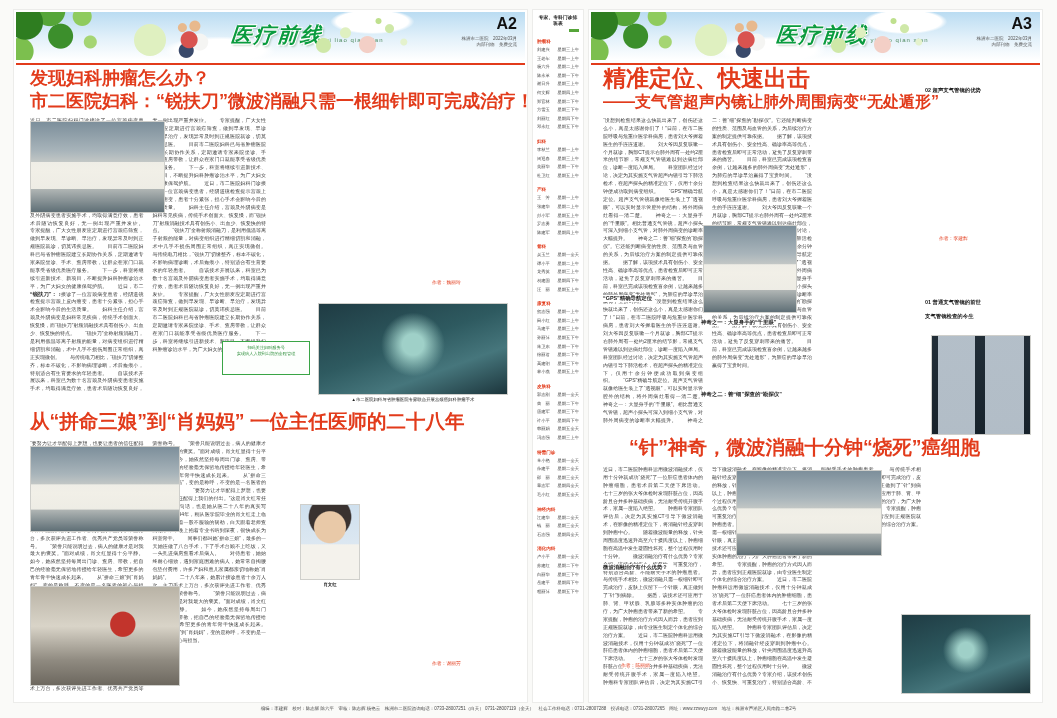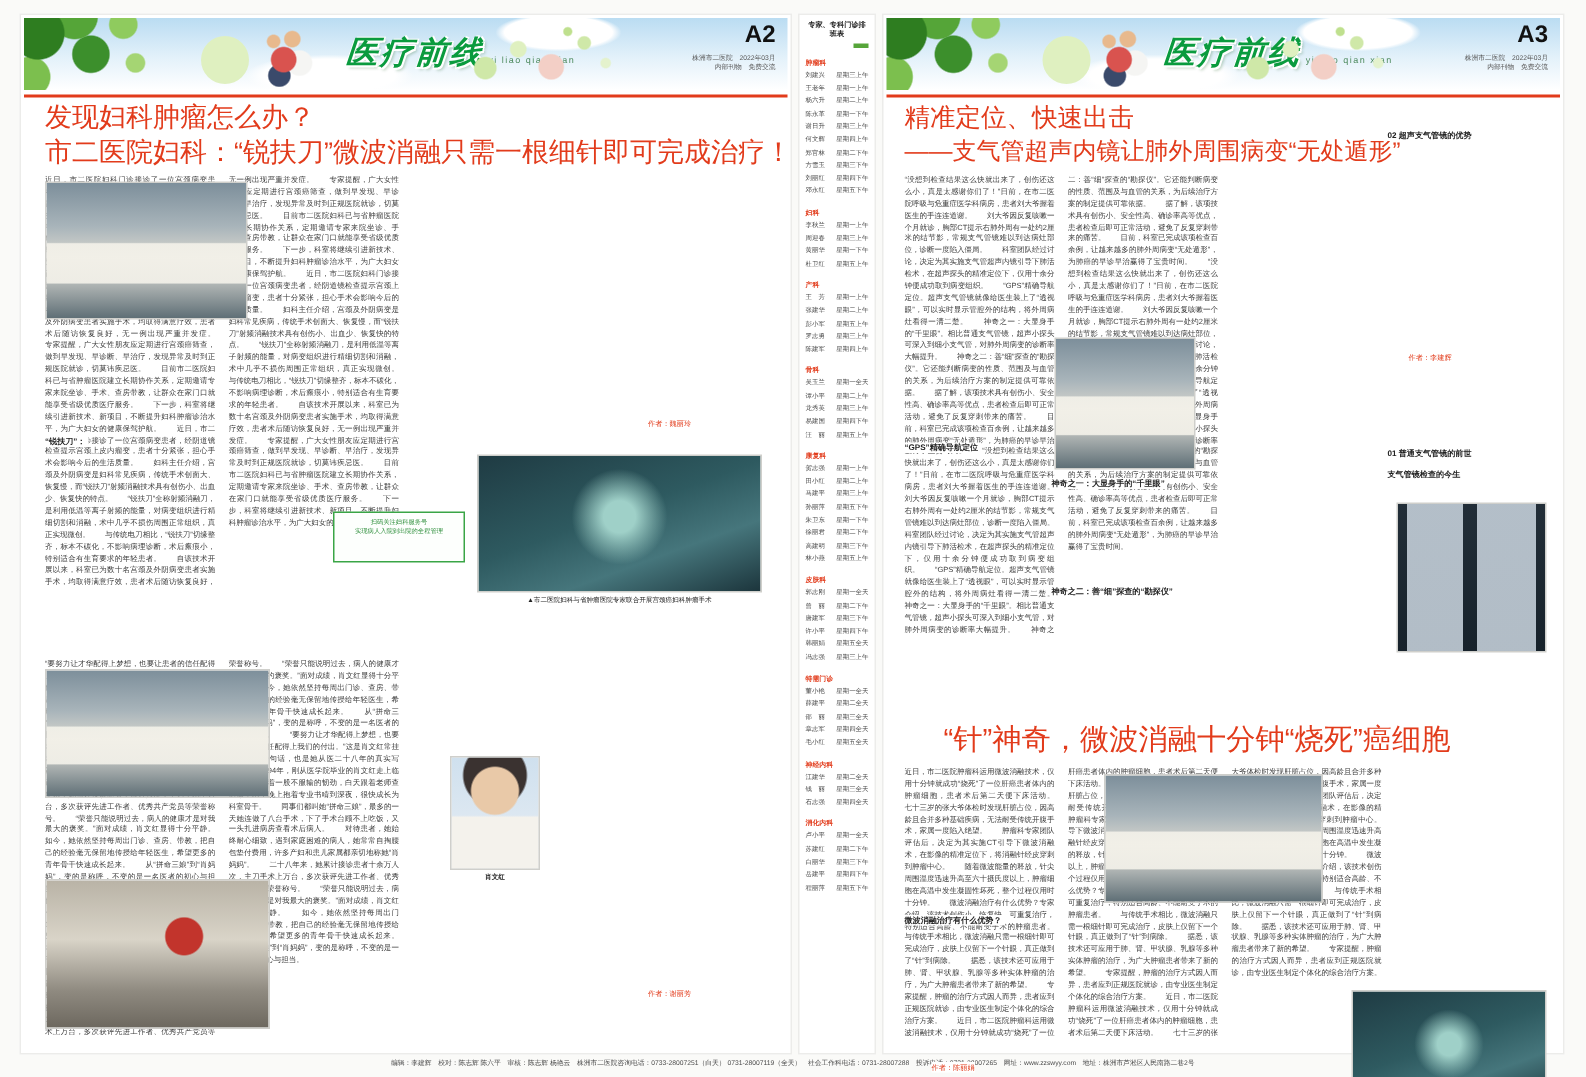--- a/index.html
+++ b/index.html
@@ -48,21 +48,21 @@
   .paper-title{font-size:21px;font-weight:bold;font-style:italic;color:#0a9b3e;letter-spacing:2px;
     transform:skewX(-5deg);display:inline-block;
     text-shadow:1px 1px 0 #fff,-1px 1px 0 #fff,1px -1px 0 #fff,2px 2px 2px rgba(0,80,0,.25);}
   .pinyin{font-size:6px;color:#4e8a5e;letter-spacing:1px;margin-left:-2px;}
   .pageno{position:absolute;right:8px;top:3px;font-size:16px;font-weight:bold;color:#111;}
   .issue{position:absolute;right:8px;top:24px;font-size:4.5px;line-height:6px;color:#555;text-align:right;}
   .redrule{position:absolute;left:2px;right:2px;top:53px;height:2px;background:#e23b1b;}
 
   
   .article{position:absolute;}
-  .hl{font-weight:normal;color:#e23b1b;line-height:23px;white-space:nowrap;}
+  .hl{font-weight:bold;color:#e23b1b;line-height:23px;white-space:nowrap;}
   .hl1{font-size:18px;}
   .hl-big{font-size:19.5px;line-height:26px;}
   .a-body{position:absolute;left:0;right:0;overflow:hidden;
     column-gap:9px;column-fill:auto;column-count:4;
     font-size:5px;line-height:1.58;color:#3b3b3b;text-align:justify;}
   .photo{position:absolute;box-sizing:border-box;border:1px solid #cfcfcb;z-index:3;}
   .ph-group{background:
       linear-gradient(180deg, rgba(255,255,255,0) 44%, rgba(244,242,234,.9) 45% 74%, rgba(255,255,255,0) 75%),
       linear-gradient(180deg,#7d8f9b 0%,#a8b4ba 32%,#d9d7cf 55%,#b9bdbb 72%,#5f6f76 100%);}
   .ph-surgery{background:
@@ -126,20 +126,21 @@
     <div class="author" style="left:402px;top:212px;">作者：魏丽玲</div>
     <div class="qr-box" style="left:192px;top:274px;width:88px;height:34px;">
       <div>扫码关注妇科服务号</div>
       <div>实现病人入院到出院的全程管理</div>
     </div>
     <div class="photo ph-surgery" style="left:288px;top:236px;width:190px;height:92px;"></div>
     <div class="caption" style="left:288px;top:330px;width:190px;">▲市二医院妇科与省肿瘤医院专家联合开展宫颈癌妇科肿瘤手术</div>
   </div>
 
   <div class="article" style="left:16px;top:398px;right:16px;bottom:8px;">
+    <div class="hl hl-big">从“拼命三娘”到“肖妈妈” 一位主任医师的二十八年</div>
     <div class="a-body" style="top:32px;bottom:0;">“要努力让才华配得上梦想，也要让患者的信任配得上我们的付出。”这是肖文红常挂在嘴边的一句话，也是她从医二十八年的真实写照。　　1994年，刚从医学院毕业的肖文红走上临床岗位，凭着一股不服输的韧劲，白天跟着老师查房做手术，晚上抱着专业书啃到深夜，很快成长为科室骨干。　　同事们都叫她“拼命三娘”，最多的一天她连做了八台手术，下了手术台顾不上吃饭，又一头扎进病房查看术后病人。　　对待患者，她始终耐心细致，遇到家庭困难的病人，她常常自掏腰包垫付费用，许多产妇和患儿家属都亲切地称她“肖妈妈”。　　二十八年来，她累计接诊患者十余万人次，主刀手术上万台，多次获评先进工作者、优秀共产党员等荣誉称号。　　“荣誉只能说明过去，病人的健康才是对我最大的褒奖。”面对成绩，肖文红显得十分平静。　　如今，她依然坚持每周出门诊、查房、带教，把自己的经验毫无保留地传授给年轻医生，希望更多的青年骨干快速成长起来。　　从“拼命三娘”到“肖妈妈”，变的是称呼，不变的是一名医者的初心与担当。　　“要努力让才华配得上梦想，也要让患者的信任配得上我们的付出。”这是肖文红常挂在嘴边的一句话，也是她从医二十八年的真实写照。　　1994年，刚从医学院毕业的肖文红走上临床岗位，凭着一股不服输的韧劲，白天跟着老师查房做手术，晚上抱着专业书啃到深夜，很快成长为科室骨干。　　同事们都叫她“拼命三娘”，最多的一天她连做了八台手术，下了手术台顾不上吃饭，又一头扎进病房查看术后病人。　　对待患者，她始终耐心细致，遇到家庭困难的病人，她常常自掏腰包垫付费用，许多产妇和患儿家属都亲切地称她“肖妈妈”。　　二十八年来，她累计接诊患者十余万人次，主刀手术上万台，多次获评先进工作者、优秀共产党员等荣誉称号。　　“荣誉只能说明过去，病人的健康才是对我最大的褒奖。”面对成绩，肖文红显得十分平静。　　如今，她依然坚持每周出门诊、查房、带教，把自己的经验毫无保留地传授给年轻医生，希望更多的青年骨干快速成长起来。　　从“拼命三娘”到“肖妈妈”，变的是称呼，不变的是一名医者的初心与担当。　　“要努力让才华配得上梦想，也要让患者的信任配得上我们的付出。”这是肖文红常挂在嘴边的一句话，也是她从医二十八年的真实写照。　　1994年，刚从医学院毕业的肖文红走上临床岗位，凭着一股不服输的韧劲，白天跟着老师查房做手术，晚上抱着专业书啃到深夜，很快成长为科室骨干。　　同事们都叫她“拼命三娘”，最多的一天她连做了八台手术，下了手术台顾不上吃饭，又一头扎进病房查看术后病人。　　对待患者，她始终耐心细致，遇到家庭困难的病人，她常常自掏腰包垫付费用，许多产妇和患儿家属都亲切地称她“肖妈妈”。　　二十八年来，她累计接诊患者十余万人次，主刀手术上万台，多次获评先进工作者、优秀共产党员等荣誉称号。　　“荣誉只能说明过去，病人的健康才是对我最大的褒奖。”面对成绩，肖文红显得十分平静。　　如今，她依然坚持每周出门诊、查房、带教，把自己的经验毫无保留地传授给年轻医生，希望更多的青年骨干快速成长起来。　　从“拼命三娘”到“肖妈妈”，变的是称呼，不变的是一名医者的初心与担当。</div>
     <div class="photo ph-group" style="left:0;top:38px;width:150px;height:86px;"></div>
     <div class="photo ph-desk" style="left:0;top:178px;width:150px;height:100px;"></div>
     <div class="photo ph-portrait" style="left:270px;top:96px;width:60px;height:76px;"></div>
     <div class="caption" style="left:270px;top:174px;width:60px;font-weight:bold;">肖文红</div>
     <div class="author" style="left:402px;bottom:28px;">作者：谢丽芳</div>
   </div>
 </div>
 
 <div id="strip">
@@ -373,35 +374,35 @@
     <div class="dots"></div>
     <div class="pageno">A3</div>
     <div class="issue">
       <div>株洲市二医院　2022年03月</div>
       <div>内部刊物　免费交流</div>
     </div>
   </div>
   <div class="redrule"></div>
 
   <div class="article" style="left:14px;top:57px;right:12px;height:362px;">
-    <div class="hl" style="font-size:17px;">精准定位、快速出击</div>
+    <div class="hl" style="font-size:23px;">精准定位、快速出击</div>
     <div class="hl" style="font-size:16px;">——支气管超声内镜让肺外周围病变“无处遁形”</div>
     <div class="a-body" style="top:50px;bottom:2px;">“没想到检查结果这么快就出来了，创伤还这么小，真是太感谢你们了！”日前，在市二医院呼吸与危重症医学科病房，患者刘大爷握着医生的手连连道谢。　　刘大爷因反复咳嗽一个月就诊，胸部CT提示右肺外周有一处约2厘米的结节影，常规支气管镜难以到达病灶部位，诊断一度陷入僵局。　　科室团队经过讨论，决定为其实施支气管超声内镜引导下肺活检术，在超声探头的精准定位下，仅用十余分钟便成功取到病变组织。　　“GPS”精确导航定位。超声支气管镜就像给医生装上了“透视眼”，可以实时显示管腔外的结构，将外周病灶看得一清二楚。　　神奇之一：大显身手的“千里眼”。相比普通支气管镜，超声小探头可深入到细小支气管，对肺外周病变的诊断率大幅提升。　　神奇之二：善“细”探查的“勘探仪”。它还能判断病变的性质、范围及与血管的关系，为后续治疗方案的制定提供可靠依据。　　据了解，该项技术具有创伤小、安全性高、确诊率高等优点，患者检查后即可正常活动，避免了反复穿刺带来的痛苦。　　目前，科室已完成该项检查百余例，让越来越多的肺外周病变“无处遁形”，为肺癌的早诊早治赢得了宝贵时间。　　“没想到检查结果这么快就出来了，创伤还这么小，真是太感谢你们了！”日前，在市二医院呼吸与危重症医学科病房，患者刘大爷握着医生的手连连道谢。　　刘大爷因反复咳嗽一个月就诊，胸部CT提示右肺外周有一处约2厘米的结节影，常规支气管镜难以到达病灶部位，诊断一度陷入僵局。　　科室团队经过讨论，决定为其实施支气管超声内镜引导下肺活检术，在超声探头的精准定位下，仅用十余分钟便成功取到病变组织。　　“GPS”精确导航定位。超声支气管镜就像给医生装上了“透视眼”，可以实时显示管腔外的结构，将外周病灶看得一清二楚。　　神奇之一：大显身手的“千里眼”。相比普通支气管镜，超声小探头可深入到细小支气管，对肺外周病变的诊断率大幅提升。　　神奇之二：善“细”探查的“勘探仪”。它还能判断病变的性质、范围及与血管的关系，为后续治疗方案的制定提供可靠依据。　　据了解，该项技术具有创伤小、安全性高、确诊率高等优点，患者检查后即可正常活动，避免了反复穿刺带来的痛苦。　　目前，科室已完成该项检查百余例，让越来越多的肺外周病变“无处遁形”，为肺癌的早诊早治赢得了宝贵时间。　　“没想到检查结果这么快就出来了，创伤还这么小，真是太感谢你们了！”日前，在市二医院呼吸与危重症医学科病房，患者刘大爷握着医生的手连连道谢。　　刘大爷因反复咳嗽一个月就诊，胸部CT提示右肺外周有一处约2厘米的结节影，常规支气管镜难以到达病灶部位，诊断一度陷入僵局。　　科室团队经过讨论，决定为其实施支气管超声内镜引导下肺活检术，在超声探头的精准定位下，仅用十余分钟便成功取到病变组织。　　“GPS”精确导航定位。超声支气管镜就像给医生装上了“透视眼”，可以实时显示管腔外的结构，将外周病灶看得一清二楚。　　神奇之一：大显身手的“千里眼”。相比普通支气管镜，超声小探头可深入到细小支气管，对肺外周病变的诊断率大幅提升。　　神奇之二：善“细”探查的“勘探仪”。它还能判断病变的性质、范围及与血管的关系，为后续治疗方案的制定提供可靠依据。　　据了解，该项技术具有创伤小、安全性高、确诊率高等优点，患者检查后即可正常活动，避免了反复穿刺带来的痛苦。　　目前，科室已完成该项检查百余例，让越来越多的肺外周病变“无处遁形”，为肺癌的早诊早治赢得了宝贵时间。</div>
     <div class="photo ph-group" style="left:100px;top:158px;width:94px;height:88px;"></div>
     <div class="photo ph-xray" style="left:328px;top:268px;width:100px;height:100px;"></div>
     <div class="subhead" style="left:0;top:228px;">“GPS”精确导航定位</div>
     <div class="subhead" style="left:98px;top:252px;max-width:96px;white-space:normal;">神奇之一：大显身手的“千里眼”</div>
     <div class="subhead" style="left:98px;top:324px;max-width:96px;white-space:normal;">神奇之二：善“细”探查的“勘探仪”</div>
     <div class="subhead" style="left:322px;top:20px;">02 超声支气管镜的优势</div>
     <div class="subhead" style="left:322px;top:246px;">支气管镜检查的今生</div>
     <div class="subhead" style="left:322px;top:232px;">01 普通支气管镜的前世</div>
     <div class="author" style="left:336px;top:168px;">作者：李建辉</div>
   </div>
 
-  <div class="article" style="left:14px;top:424px;right:12px;bottom:8px;margin-top:46px;">
+  <div class="article" style="left:14px;top:424px;right:12px;bottom:8px;">
     <div class="hl hl-big" style="padding-left:26px;">“针”神奇，微波消融十分钟“烧死”癌细胞</div>
     <div class="a-body" style="top:32px;bottom:0;">近日，市二医院肿瘤科运用微波消融技术，仅用十分钟就成功“烧死”了一位肝癌患者体内的肿瘤细胞，患者术后第二天便下床活动。　　七十三岁的张大爷体检时发现肝脏占位，因高龄且合并多种基础疾病，无法耐受传统开腹手术，家属一度陷入绝望。　　肿瘤科专家团队评估后，决定为其实施CT引导下微波消融术，在影像的精准定位下，将消融针经皮穿刺到肿瘤中心。　　随着微波能量的释放，针尖周围温度迅速升高至六十摄氏度以上，肿瘤细胞在高温中发生凝固性坏死，整个过程仅用时十分钟。　　微波消融治疗有什么优势？专家介绍，该技术创伤小、恢复快、可重复治疗，特别适合高龄、不能耐受手术的肿瘤患者。　　与传统手术相比，微波消融只需一根细针即可完成治疗，皮肤上仅留下一个针眼，真正做到了“针”到病除。　　据悉，该技术还可应用于肺、肾、甲状腺、乳腺等多种实体肿瘤的治疗，为广大肿瘤患者带来了新的希望。　　专家提醒，肿瘤的治疗方式因人而异，患者应到正规医院就诊，由专业医生制定个体化的综合治疗方案。　　近日，市二医院肿瘤科运用微波消融技术，仅用十分钟就成功“烧死”了一位肝癌患者体内的肿瘤细胞，患者术后第二天便下床活动。　　七十三岁的张大爷体检时发现肝脏占位，因高龄且合并多种基础疾病，无法耐受传统开腹手术，家属一度陷入绝望。　　肿瘤科专家团队评估后，决定为其实施CT引导下微波消融术，在影像的精准定位下，将消融针经皮穿刺到肿瘤中心。　　随着微波能量的释放，针尖周围温度迅速升高至六十摄氏度以上，肿瘤细胞在高温中发生凝固性坏死，整个过程仅用时十分钟。　　微波消融治疗有什么优势？专家介绍，该技术创伤小、恢复快、可重复治疗，特别适合高龄、不能耐受手术的肿瘤患者。　　与传统手术相比，微波消融只需一根细针即可完成治疗，皮肤上仅留下一个针眼，真正做到了“针”到病除。　　据悉，该技术还可应用于肺、肾、甲状腺、乳腺等多种实体肿瘤的治疗，为广大肿瘤患者带来了新的希望。　　专家提醒，肿瘤的治疗方式因人而异，患者应到正规医院就诊，由专业医生制定个体化的综合治疗方案。　　近日，市二医院肿瘤科运用微波消融技术，仅用十分钟就成功“烧死”了一位肝癌患者体内的肿瘤细胞，患者术后第二天便下床活动。　　七十三岁的张大爷体检时发现肝脏占位，因高龄且合并多种基础疾病，无法耐受传统开腹手术，家属一度陷入绝望。　　肿瘤科专家团队评估后，决定为其实施CT引导下微波消融术，在影像的精准定位下，将消融针经皮穿刺到肿瘤中心。　　随着微波能量的释放，针尖周围温度迅速升高至六十摄氏度以上，肿瘤细胞在高温中发生凝固性坏死，整个过程仅用时十分钟。　　微波消融治疗有什么优势？专家介绍，该技术创伤小、恢复快、可重复治疗，特别适合高龄、不能耐受手术的肿瘤患者。　　与传统手术相比，微波消融只需一根细针即可完成治疗，皮肤上仅留下一个针眼，真正做到了“针”到病除。　　据悉，该技术还可应用于肺、肾、甲状腺、乳腺等多种实体肿瘤的治疗，为广大肿瘤患者带来了新的希望。　　专家提醒，肿瘤的治疗方式因人而异，患者应到正规医院就诊，由专业医生制定个体化的综合治疗方案。</div>
     <div class="photo ph-group" style="left:133px;top:36px;width:146px;height:86px;"></div>
     <div class="photo ph-surgery" style="left:298px;top:180px;width:130px;height:80px;"></div>
     <div class="subhead" style="left:0;top:130px;max-width:96px;white-space:normal;">微波消融治疗有什么优势？</div>
     <div class="author" style="left:18px;top:228px;">作者：陈丽娟</div>
   </div>
 </div>
 
 <div id="footer">编辑：李建辉　校对：陈志辉 陈六平　审核：陈志辉 杨艳云　株洲市二医院咨询电话：0733-28007251（白天） 0731-28007119（全天）　社会工作科电话：0731-28007288　投诉电话：0731-28007265　网址：www.zzswyy.com　地址：株洲市芦淞区人民南路二巷2号</div>

